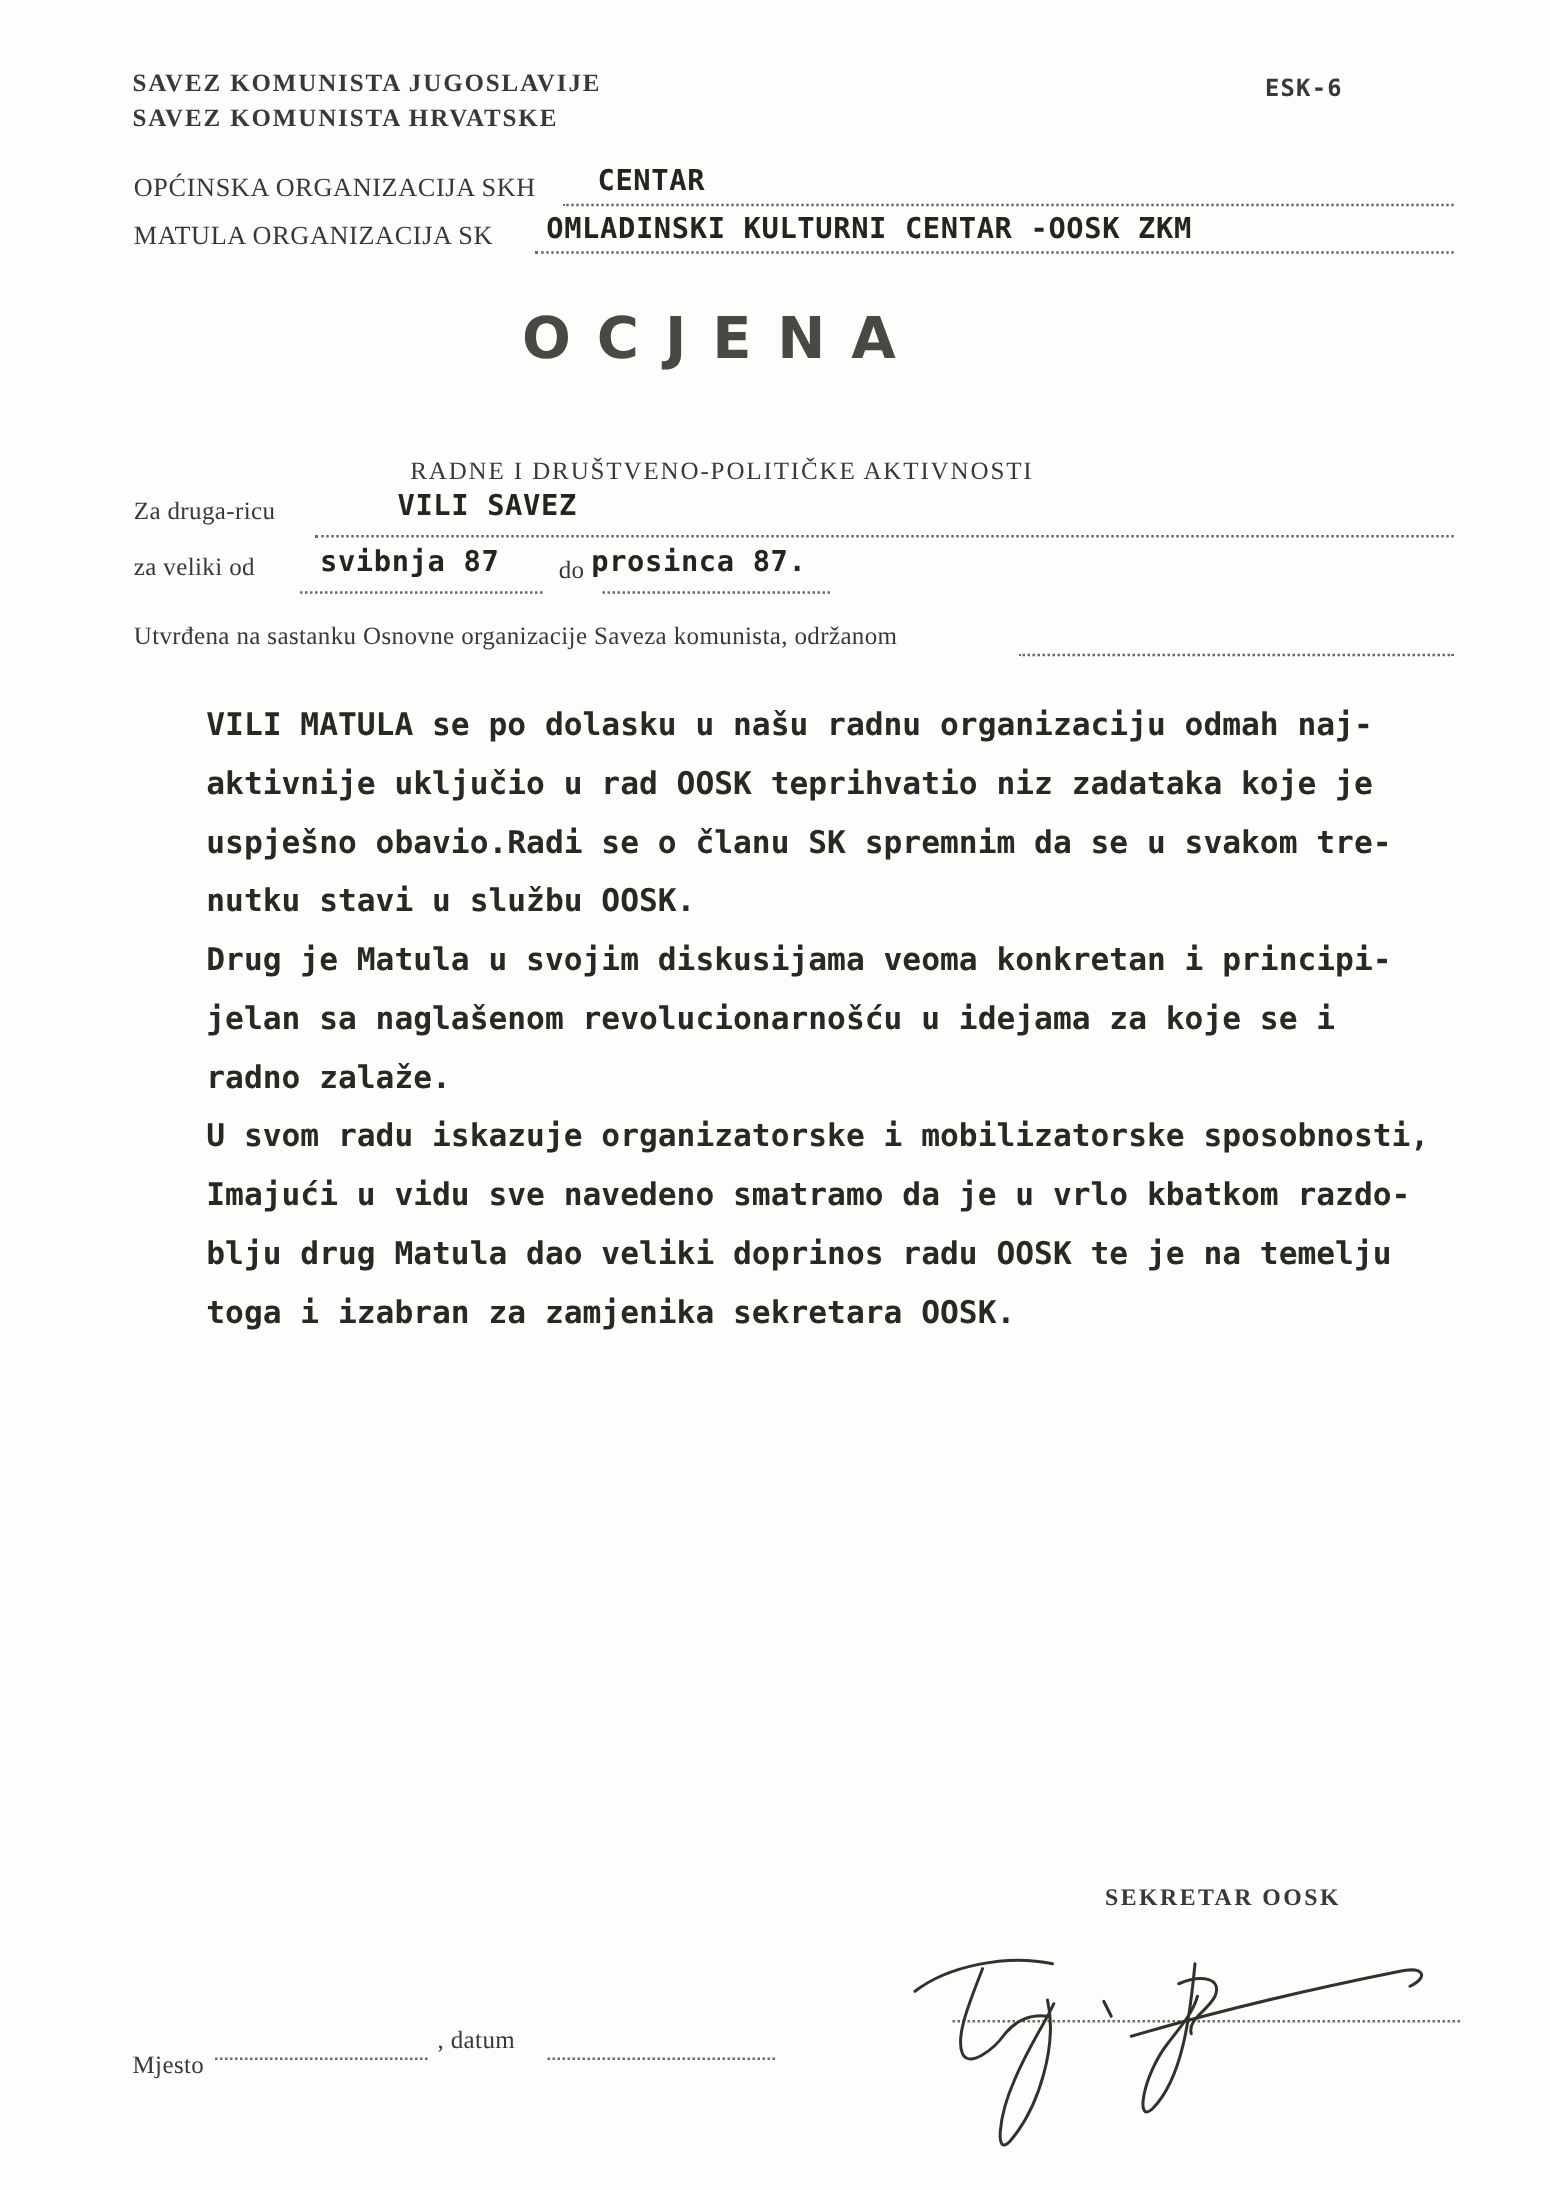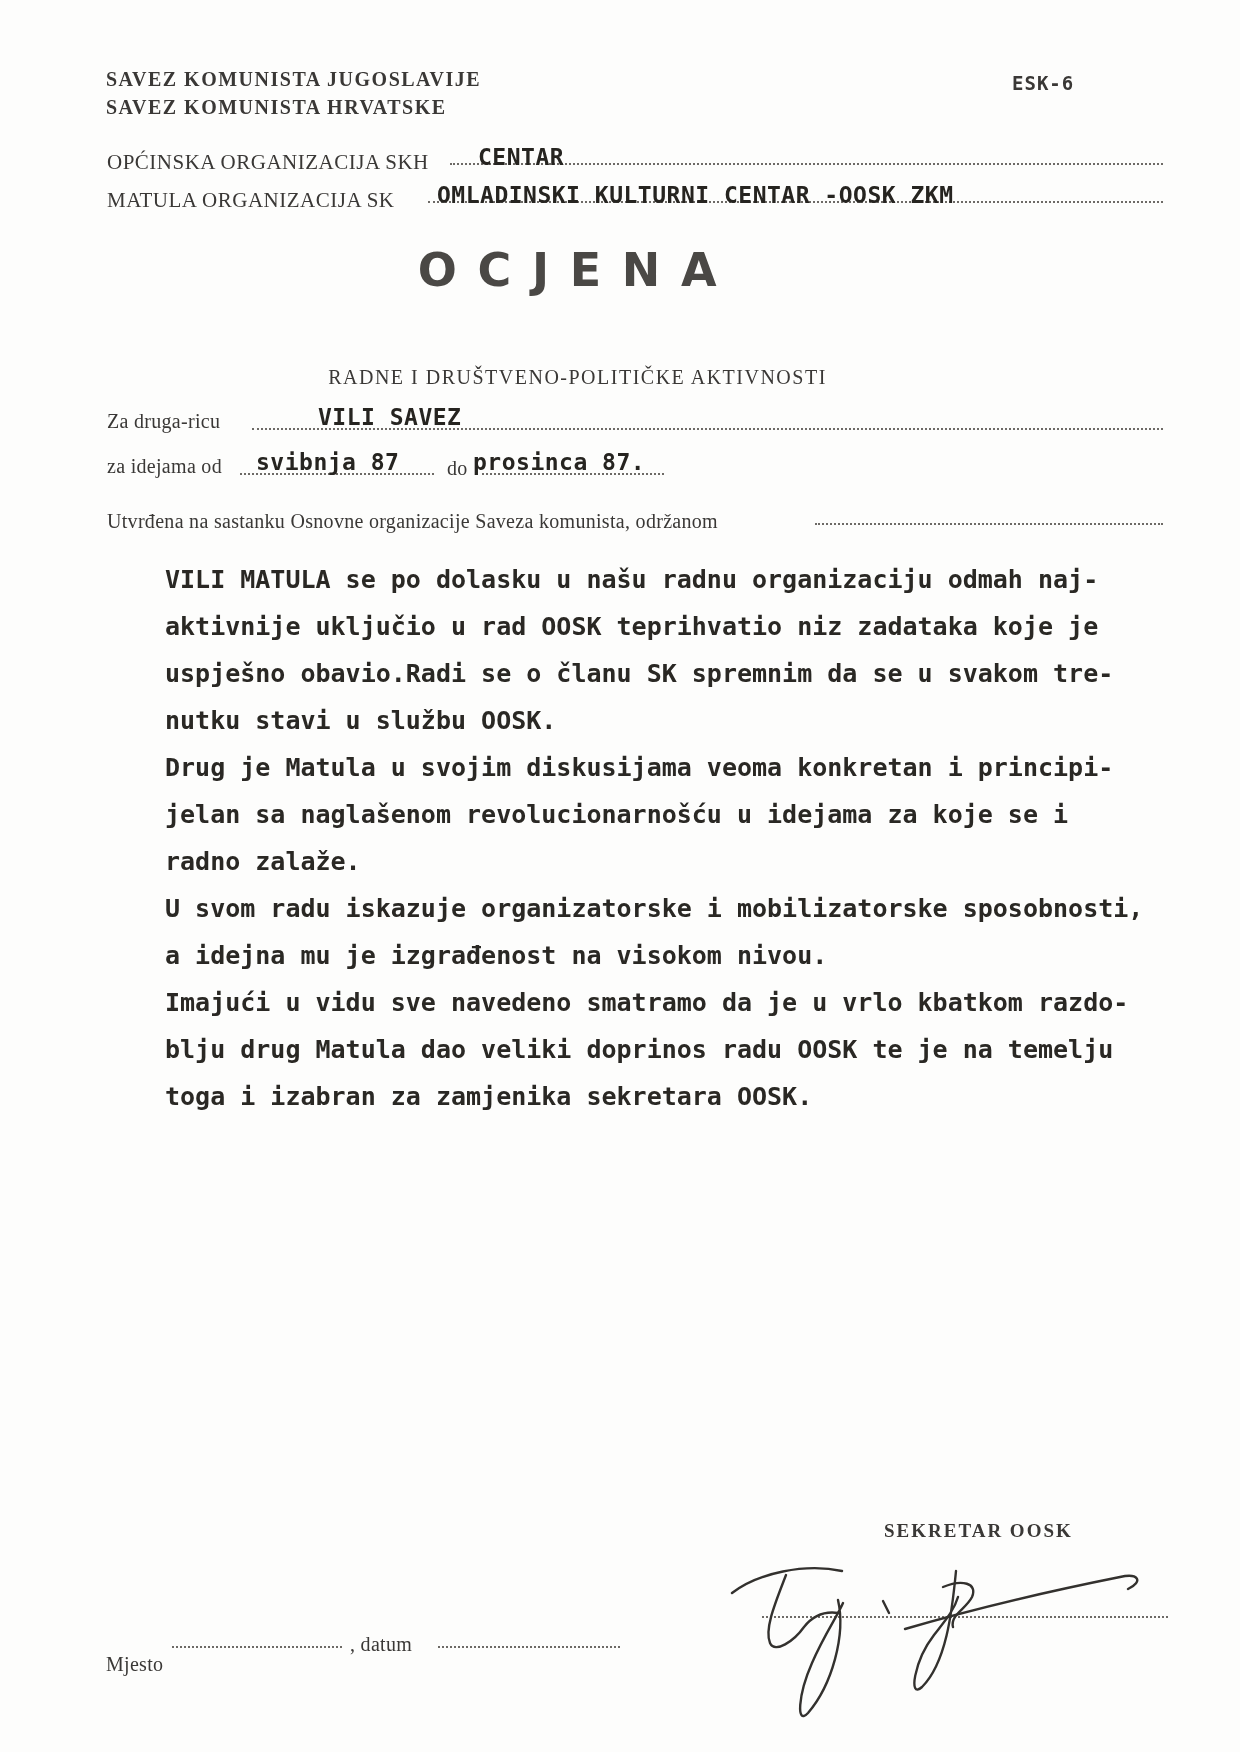--- a/index.html
+++ b/index.html
@@ -4,21 +4,21 @@
 <style>
   html,body{margin:0;padding:0;background:#ffffff;}
   .page{
     position:relative;
     width:1240px;height:1752px;
     background:#fdfdfc;
     overflow:hidden;
     font-family:"Liberation Serif", serif;
     color:#2e2c2a;
   }
-  .abs{position:absolute;white-space:nowrap;margin-top:12px;}
+  .abs{position:absolute;white-space:nowrap;}
   .preprint{
     font-family:"Liberation Serif", serif;
     color:#343230;
   }
   .org-line{
     font-size:20px;font-weight:bold;letter-spacing:1.5px;color:#3a3836;
   }
   .form-code{
     font-family:"DejaVu Sans Mono", monospace;
     font-size:19px;font-weight:bold;color:#3a3836;letter-spacing:1px;
@@ -77,40 +77,39 @@
     <span class="doc-title">OCJENA</span>
   </div>
   <div class="title-wrap" style="top:337px;margin-top:29px;">
     <span class="doc-subtitle">RADNE I DRUŠTVENO-POLITIČKE AKTIVNOSTI</span>
   </div>
 
   <div class="abs preprint field-label-sm" style="left:107px;top:398px;">Za druga-ricu</div>
   <div class="dotline" style="left:252px;width:911px;top:428px;"></div>
   <div class="abs typed typed-23" style="left:318px;top:392px;">VILI SAVEZ</div>
 
-  <div class="abs preprint field-label-sm" style="left:107px;top:443px;">za idejama od</div>
+  <div class="abs preprint field-label-sm" style="left:107px;top:443px;">za veliki od</div>
   <div class="dotline" style="left:240px;width:194px;top:473px;"></div>
   <div class="abs typed typed-23" style="left:256px;top:437px;">svibnja 87</div>
   <div class="abs preprint field-label-sm" style="left:447px;top:445px;">do</div>
   <div class="dotline" style="left:482px;width:182px;top:473px;"></div>
   <div class="abs typed typed-23" style="left:473px;top:437px;">prosinca 87.</div>
 
   <div class="abs preprint field-label-sm" style="left:107px;top:498px;">Utvrđena na sastanku Osnovne organizacije Saveza komunista, održanom</div>
   <div class="dotline" style="left:815px;width:348px;top:523px;"></div>
 
   <div class="body-text">
     <div class="body-line">VILI MATULA se po dolasku u našu radnu organizaciju odmah naj-</div>
     <div class="body-line">aktivnije uključio u rad OOSK teprihvatio niz zadataka koje je</div>
     <div class="body-line">uspješno obavio.Radi se o članu SK spremnim da se u svakom tre-</div>
     <div class="body-line">nutku stavi u službu OOSK.</div>
     <div class="body-line">Drug je Matula u svojim diskusijama veoma konkretan i principi-</div>
     <div class="body-line">jelan sa naglašenom revolucionarnošću u idejama za koje se i</div>
     <div class="body-line">radno zalaže.</div>
     <div class="body-line">U svom radu iskazuje organizatorske i mobilizatorske sposobnosti,</div>
-    <div class="body-line">a idejna mu je izgrađenost na visokom nivou.</div>
     <div class="body-line">Imajući u vidu sve navedeno smatramo da je u vrlo kbatkom razdo-</div>
     <div class="body-line">blju drug Matula dao veliki doprinos radu OOSK te je na temelju</div>
     <div class="body-line">toga i izabran za zamjenika sekretara OOSK.</div>
   </div>
 
   <div class="abs preprint field-label-sm" style="left:106px;top:1641px;text-align:center;">Mjesto</div>
   <div class="dotline" style="left:172px;width:170px;top:1646px;"></div>
   <div class="abs preprint field-label-sm" style="left:350px;top:1621px;">, datum</div>
   <div class="dotline" style="left:438px;width:182px;top:1646px;"></div>
 

